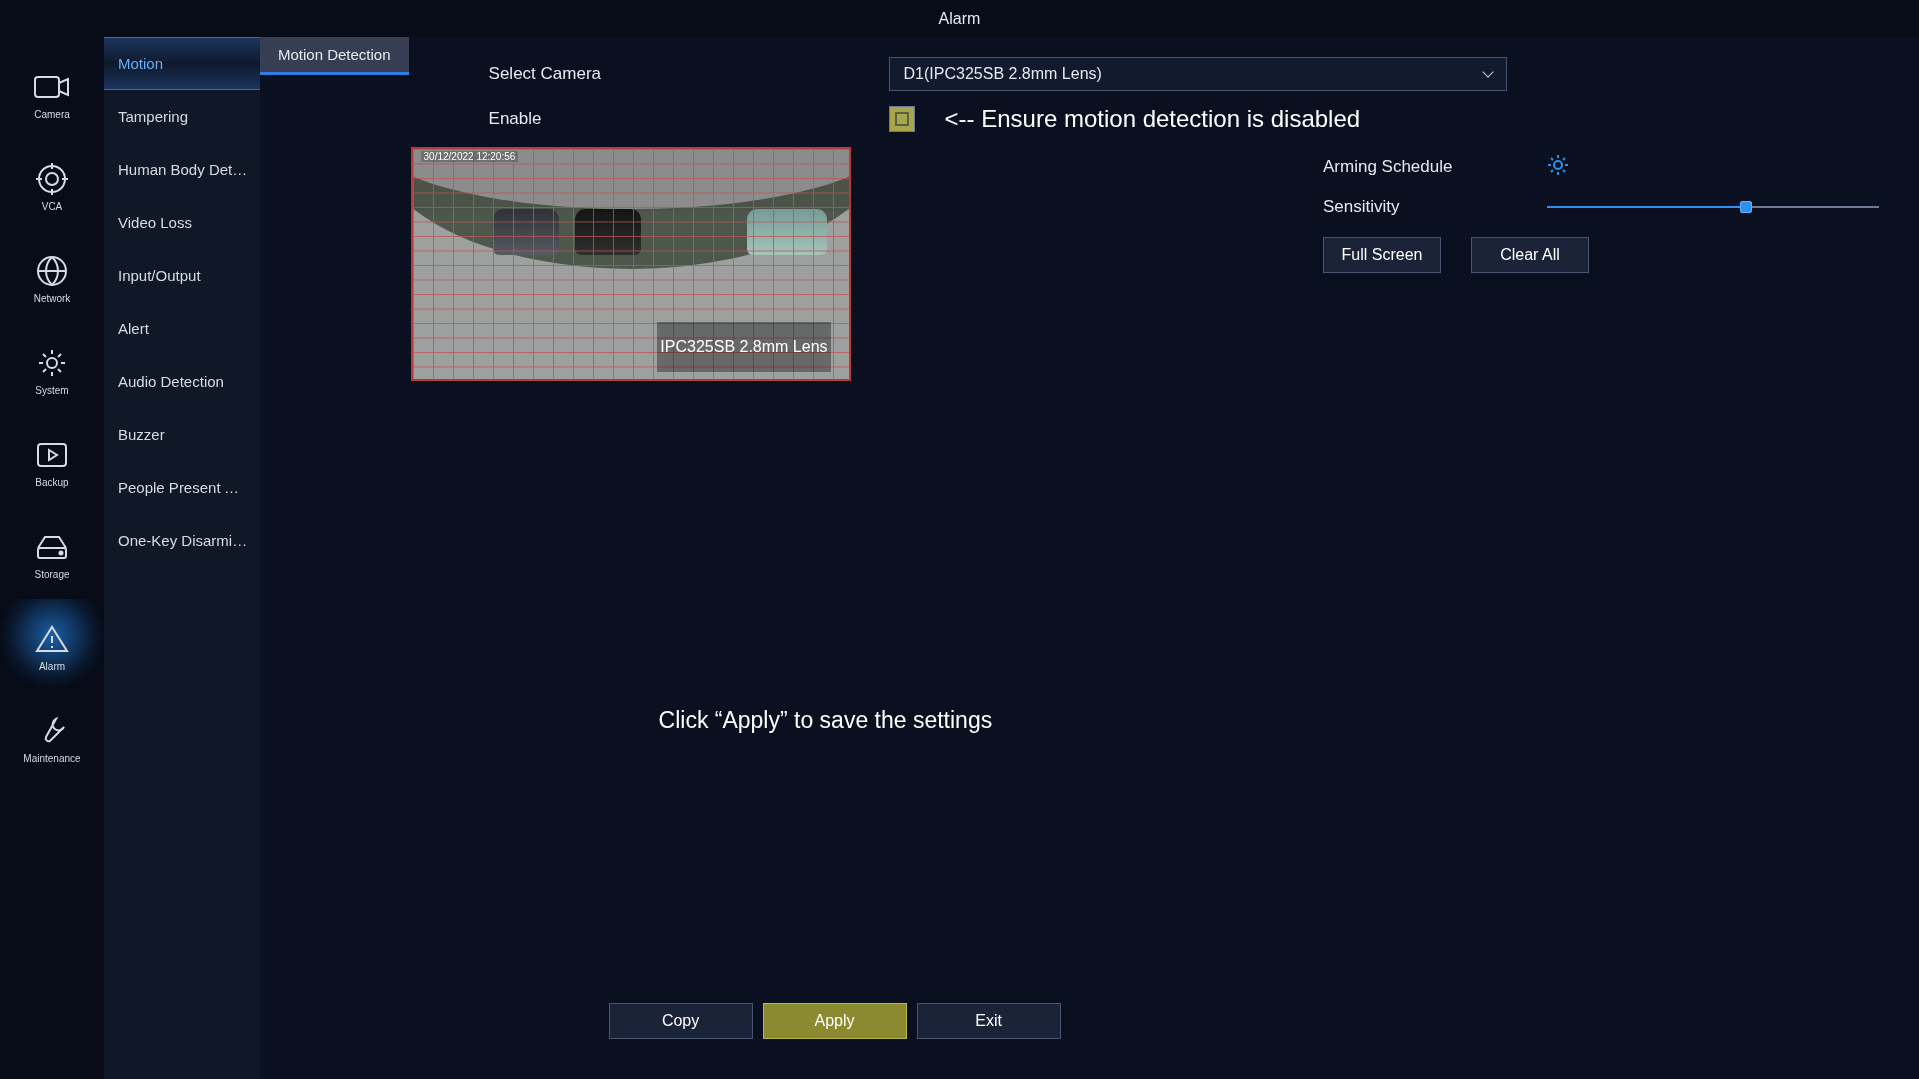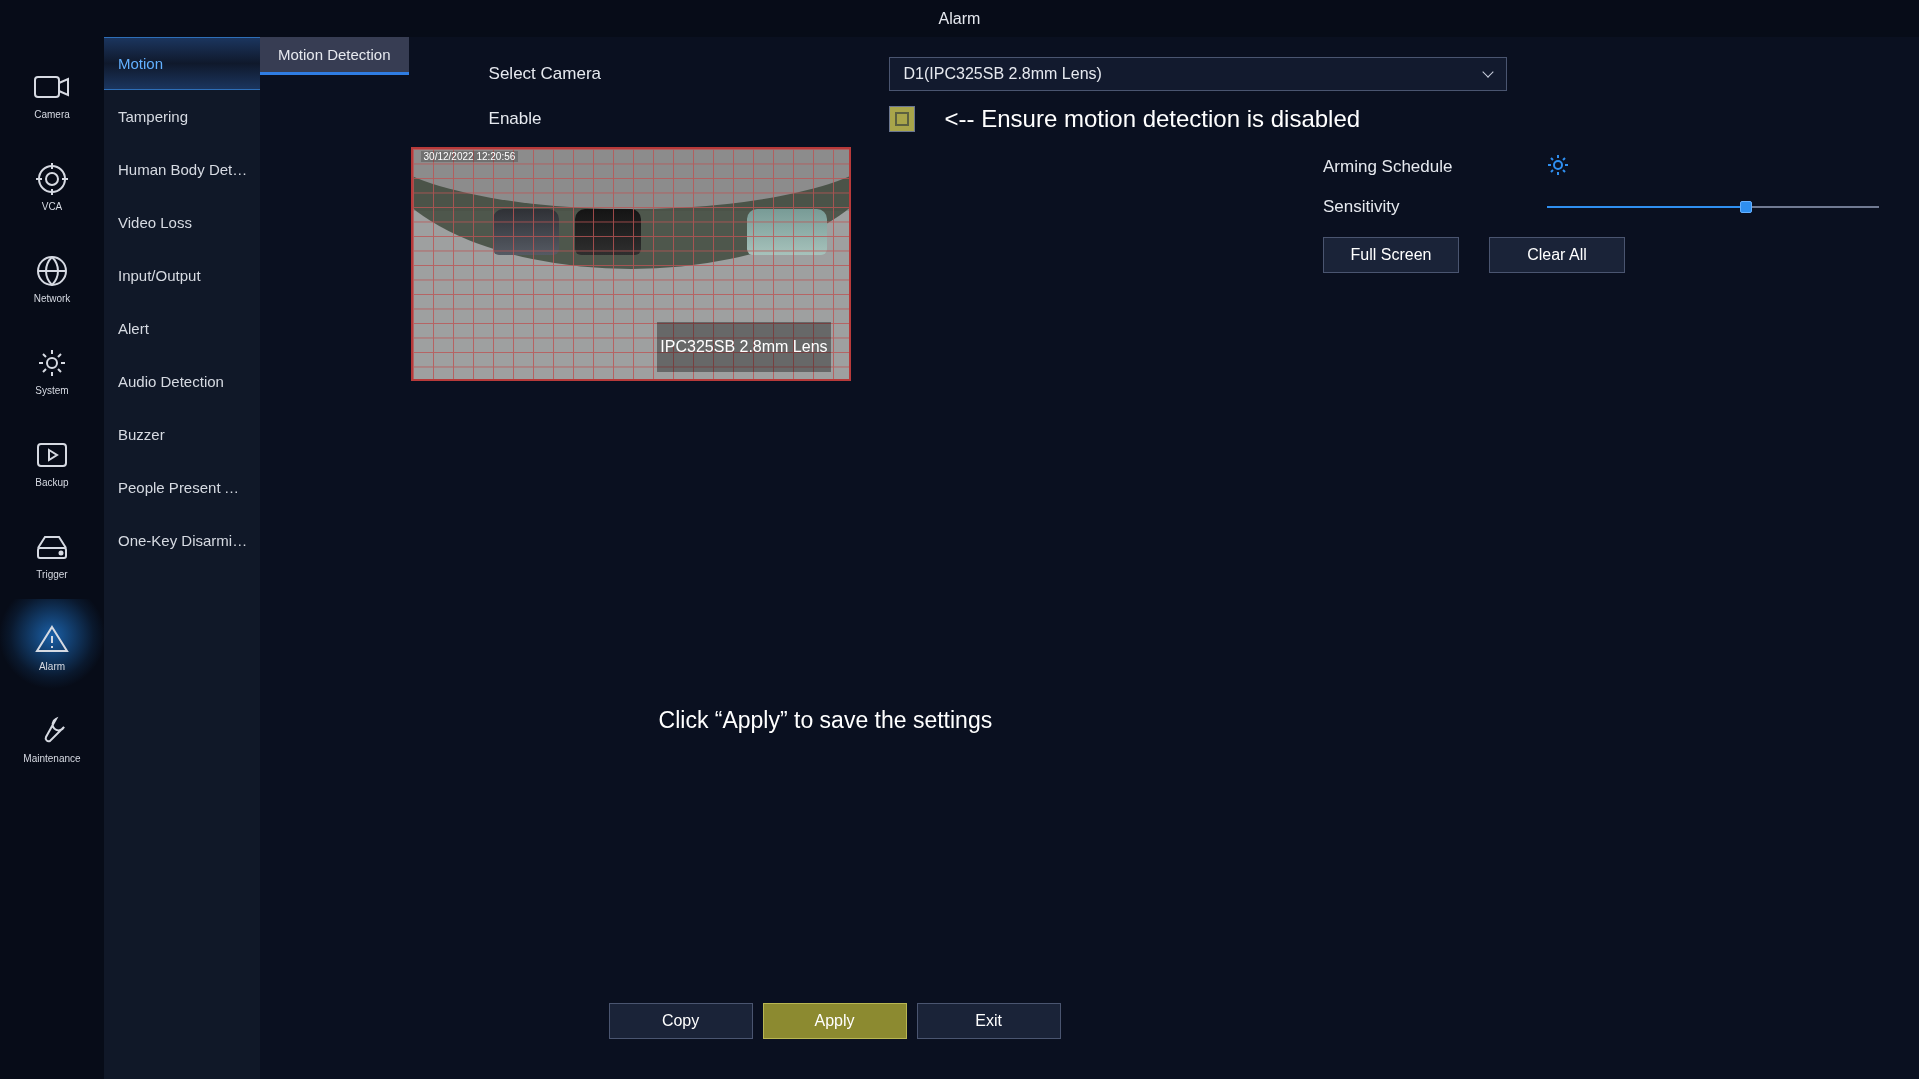--- a/index.html
+++ b/index.html
@@ -61,21 +61,21 @@
 .rrow .rlabel { width: 224px; font-size: 17px; }
 .gear { cursor: pointer; }
 .gear svg { stroke: #2f8ff0; fill: none; stroke-width: 2; }
 
 .slider { position: relative; flex: 1; height: 14px; }
 .slider .track { position: absolute; left: 0; right: 0; top: 6px; height: 2px; background: #707a92; }
 .slider .fill  { position: absolute; left: 0; top: 6px; height: 2px; background: #2f8ff0; }
 .slider .thumb { position: absolute; top: 1px; width: 12px; height: 12px; background: #2f8ff0; border: 1px solid #66b0ff; border-radius: 2px; }
 
 .btnrow { display: flex; gap: 30px; margin-top: 10px; }
-.btn { border: 1px solid #4a5570; background: #1a2338; color: #fff; padding: 8px 0; width: 136px; text-align: center; cursor: pointer; font-size: 16px; }
+.btn { border: 1px solid #4a5570; background: #1a2338; color: #fff; padding: 8px 0; width: 118px; text-align: center; cursor: pointer; font-size: 16px; }
 .btn.highlight { background: #8c8a30; border-color: #b9b752; }
 
 .footer { position: absolute; left: 200px; bottom: 40px; display: flex; gap: 10px; }
 .footer .btn { width: 144px; }
 </style>
 </head>
 <body>
 
 <div class="titlebar">Alarm</div>
 
@@ -129,21 +129,21 @@
       <div class="label">Backup</div>
     </div>
     <div class="rail-item">
       <div class="icon">
           <svg width="34" height="26">
             <path d="M3 14 L10 3 H24 L31 14"></path>
             <rect x="3" y="14" width="28" height="10" rx="2"></rect>
             <circle cx="26" cy="19" r="1.5" fill="#d6dae2"></circle>
           </svg>
         </div>
-      <div class="label">Trigger</div>
+      <div class="label">Storage</div>
     </div>
     <div class="rail-item active">
       <div class="icon">
           <svg width="34" height="30">
             <path d="M17 3 L32 27 H2 Z"></path>
             <path d="M17 12 V19 M17 22 V24"></path>
           </svg>
         </div>
       <div class="label">Alarm</div>
     </div>

